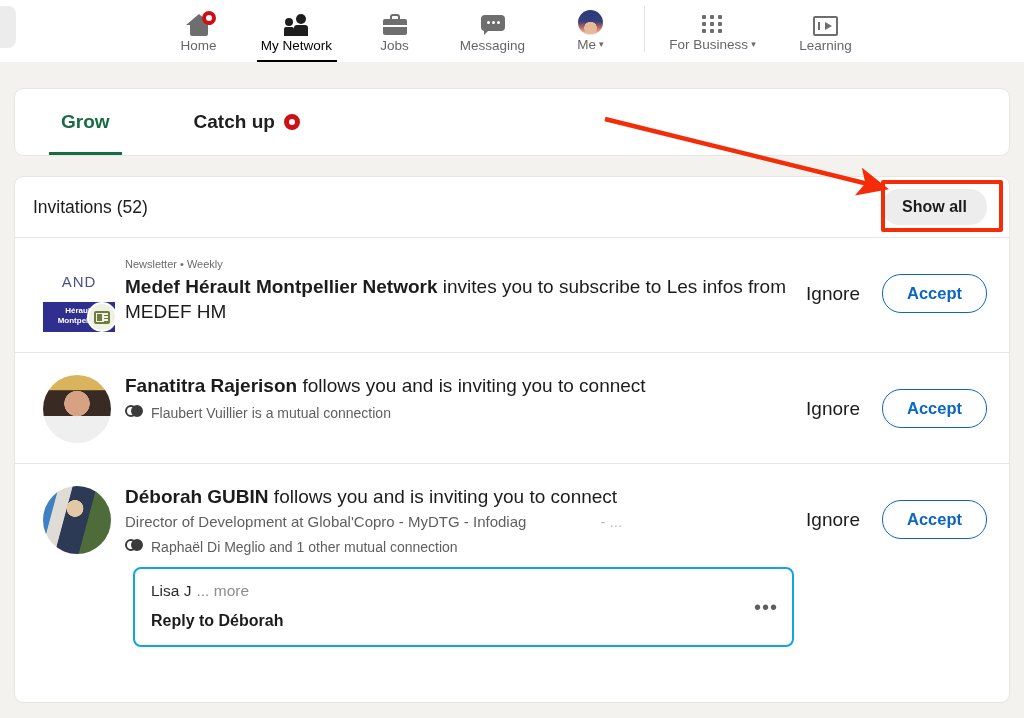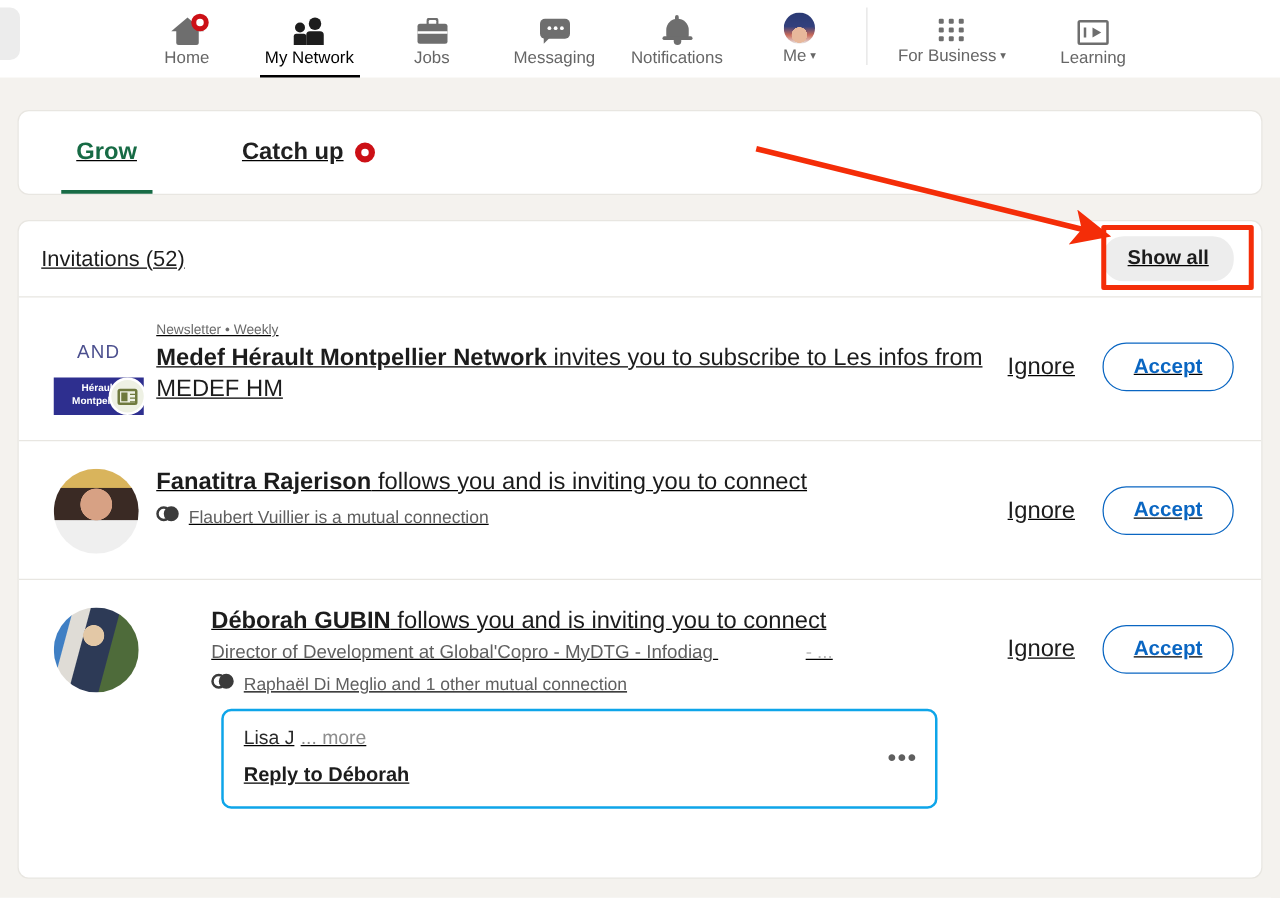--- a/index.html
+++ b/index.html
@@ -111,21 +111,21 @@
   .ic-grid i{ width:4px; height:4px; background:#6e6e6e; border-radius:1px; }
   .ic-learn{ position:relative; width:25px; height:20px; border:2px solid #6e6e6e; border-radius:2px;}
   .ic-learn .play{
     position:absolute; left:10px; top:4px; width:0; height:0;
     border-left:7px solid #6e6e6e; border-top:4px solid transparent; border-bottom:4px solid transparent;
   }
   .ic-learn .bar{ position:absolute; left:3px; top:4px; width:2px; height:8px; background:#6e6e6e;}
 
   
   .card{
-    position:absolute; background:#fff; border:1px solid #e8e6e1; border-radius:9px;text-decoration:underline;
+    position:absolute; background:#fff; border:1px solid #e8e6e1; border-radius:9px;
   }
   .tabs-card{ left:14px; top:88px; width:996px; height:68px; }
   .tabs-row{ display:flex; align-items:center; height:100%; padding-left:46px; }
   .tab{
     position:relative; height:100%; display:flex; align-items:center;
     font-size:19px; cursor:pointer;
   }
   .tab.active{ color:#176b45; font-weight:bold; }
   .tab.active::after{
     content:""; position:absolute; bottom:0; left:-12px; right:-12px; height:3px; background:#176b45;
@@ -145,21 +145,21 @@
   .show-all{
     background:#ededed; border:none; border-radius:17px;
     padding:9px 20px; font-size:16px; font-weight:bold; color:#1c1c1c;
     font-family:"Liberation Sans", sans-serif; cursor:pointer;
   }
 
   .inv-row{
     display:flex; padding:20px 22px 20px 28px; border-bottom:1px solid #e8e6e1;
     align-items:flex-start;
   }
-  .inv-row.last{ border-bottom:none;gap:44px; }
+  .inv-row.last{ border-bottom:none; }
   .av-wrap{ width:82px; flex:none; padding-top:2px; }
   .avatar-photo{
     width:68px; height:68px; border-radius:50%;
   }
   .av-a{
     background:
       radial-gradient(circle at 50% 42%, #d7a184 0 24%, rgba(0,0,0,0) 25%),
       linear-gradient(180deg,#d9b45c 0 22%, #3a2a24 23% 60%, #efefef 61% 100%);
   }
   .av-b{
@@ -286,31 +286,20 @@
             <span class="bub"></span>
             <span class="tail"></span>
           <span class="d" style="left:6px"></span>
             <span class="d" style="left:11px"></span>
             <span class="d" style="left:16px"></span>
         </span>
       </span>
       <span class="nav-label">Messaging</span>
     </div>
 
-    <div class="nav-item">
-      <span class="ico">
-        <span class="ic-bell">
-            <span class="nub"></span>
-            <span class="dome"></span>
-            <span class="base"></span>
-            <span class="clap"></span>
-          </span>
-      </span>
-      <span class="nav-label">Notifications</span>
-    </div>
 
     <div class="nav-item">
       <span class="ico">
         <span class="ic-avatar"></span>
       </span>
       <span class="nav-label">
         <span>Me</span><span class="caret">▾</span>
       </span>
     </div>
 

